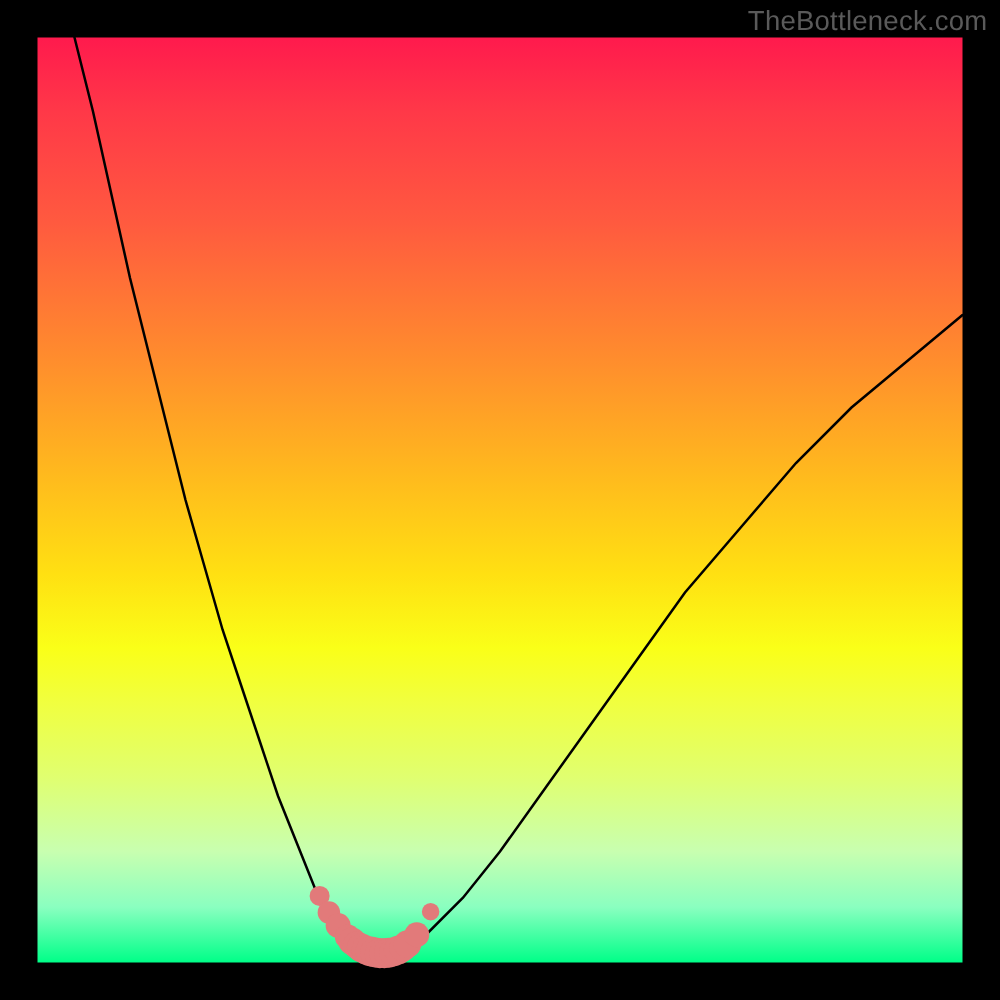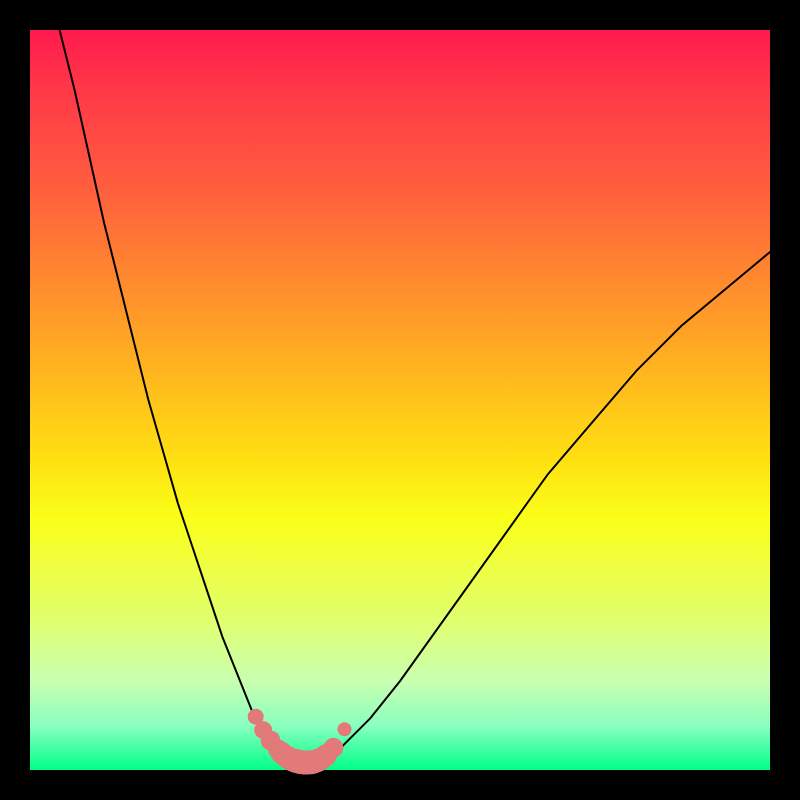--- a/index.html
+++ b/index.html
@@ -85,13 +85,14 @@
           <circle cx="281.2" cy="732.2" r="12" fill="#e27a7a" stroke="#d66a6a" stroke-width="0"></circle>
           <circle cx="284.9" cy="731.5" r="11.5" fill="#e27a7a" stroke="#d66a6a" stroke-width="0"></circle>
           <circle cx="288.6" cy="730.0" r="11.5" fill="#e27a7a" stroke="#d66a6a" stroke-width="0"></circle>
           <circle cx="292.3" cy="728.2" r="11" fill="#e27a7a" stroke="#d66a6a" stroke-width="0"></circle>
           <circle cx="296.0" cy="725.2" r="11" fill="#e27a7a" stroke="#d66a6a" stroke-width="0"></circle>
           <circle cx="303.4" cy="717.8" r="10" fill="#e27a7a" stroke="#d66a6a" stroke-width="0"></circle>
           <circle cx="314.5" cy="699.3" r="7" fill="#e27a7a" stroke="#d66a6a" stroke-width="0"></circle>
         </g>
     </svg>
   </div>
+  <div class="watermark">TheBottleneck.com</div>
 </div>
 
 </body></html>

